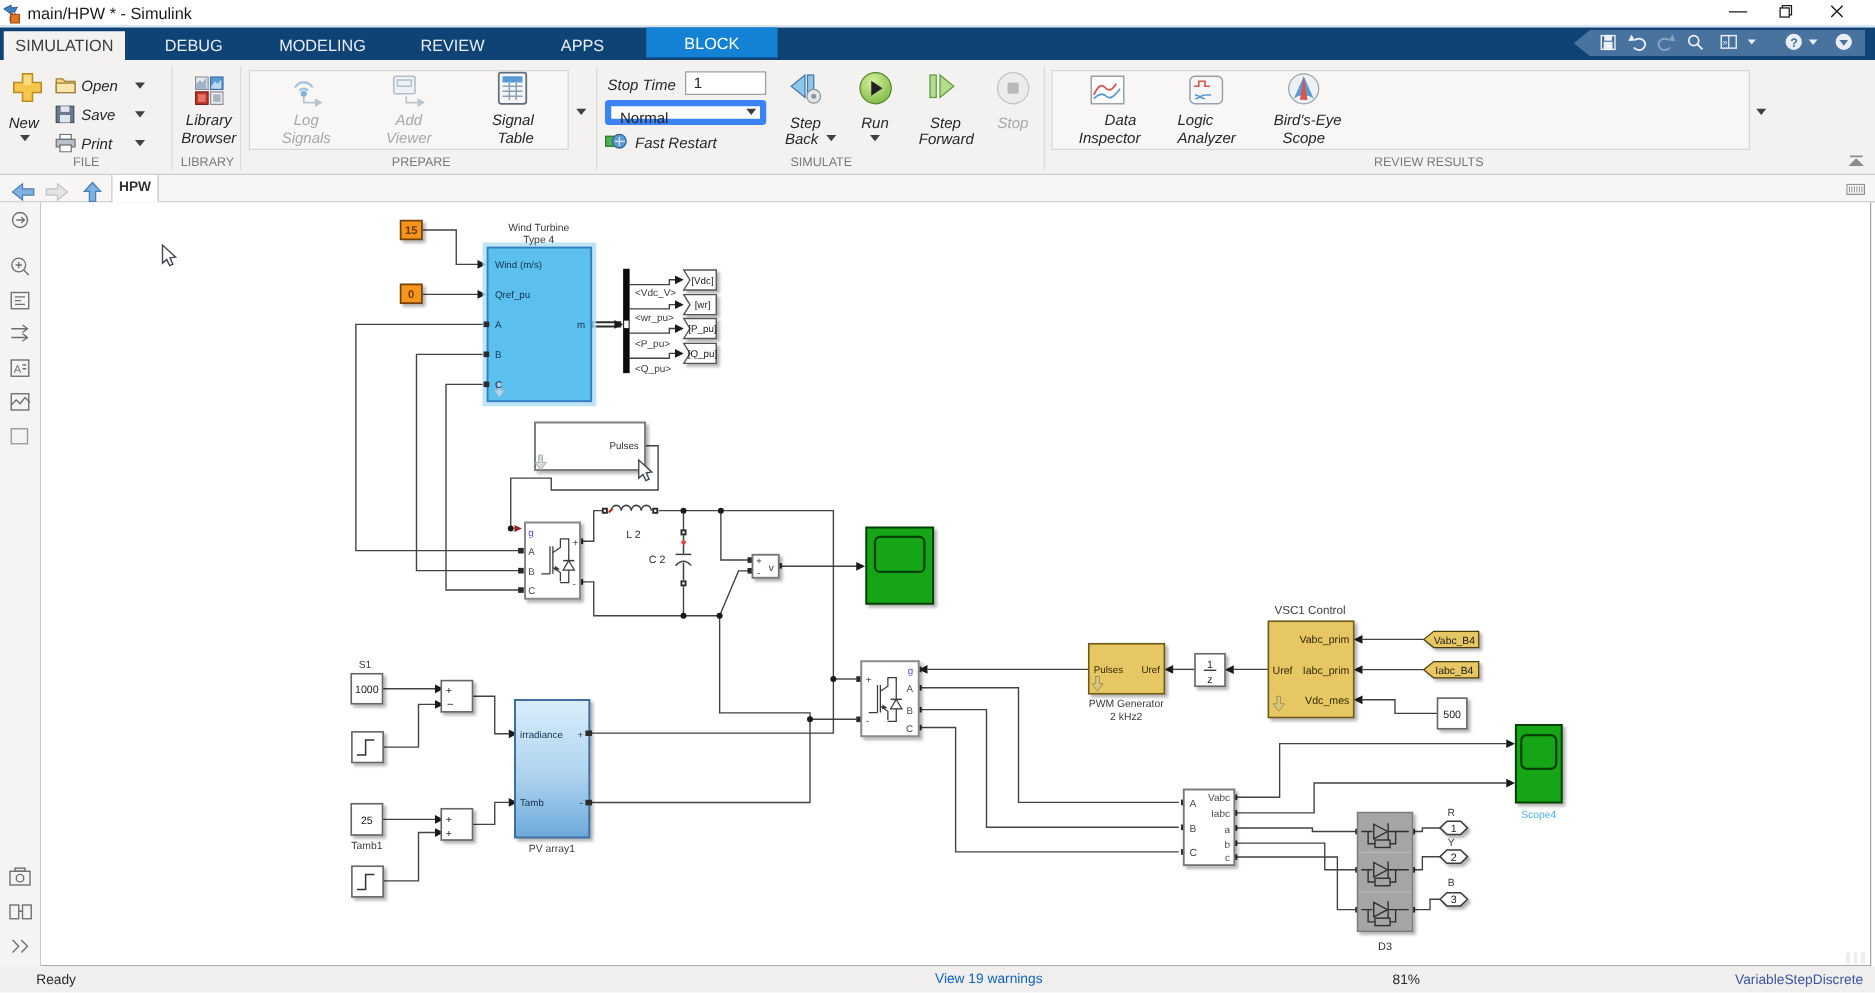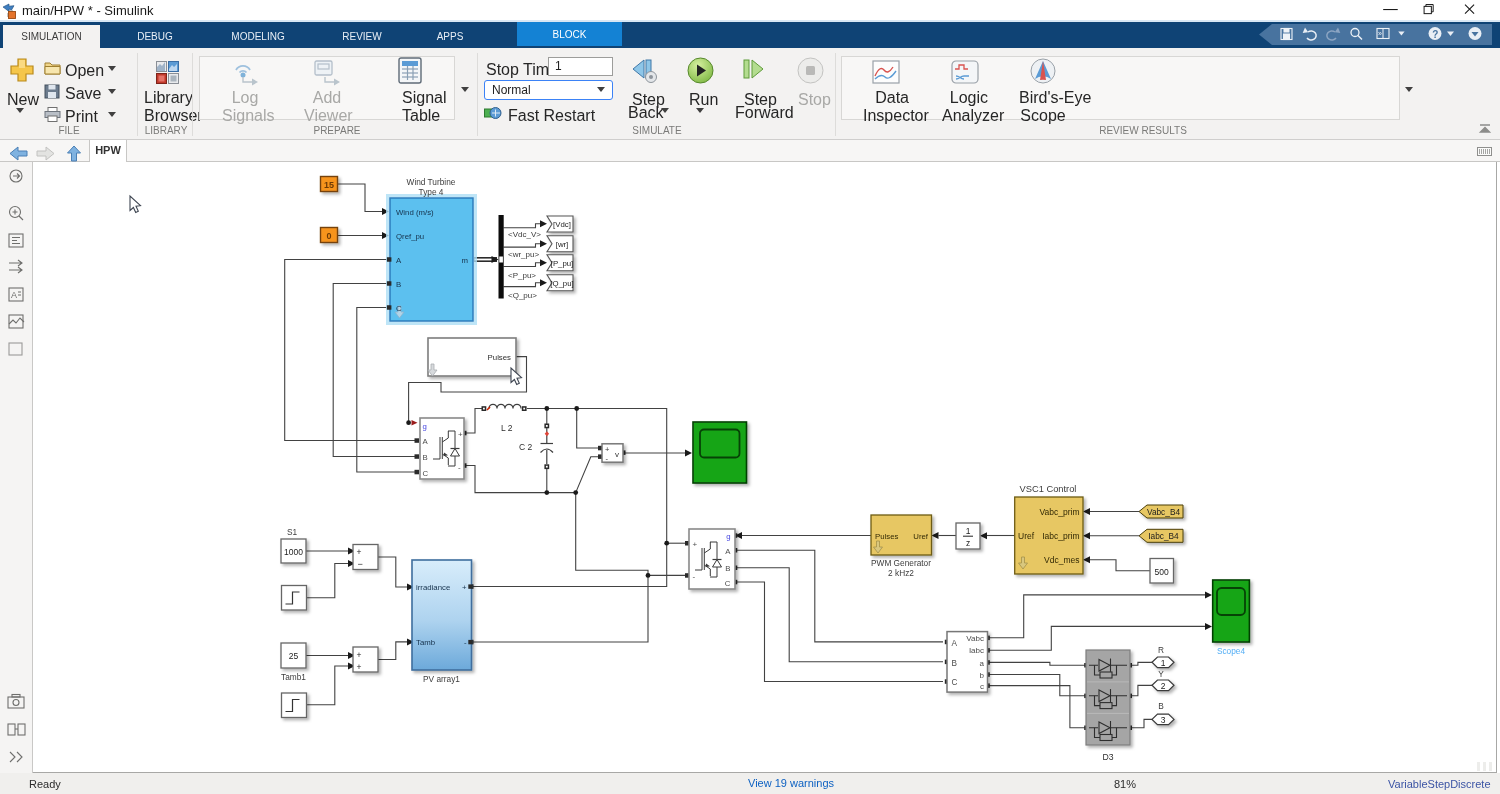--- a/index.html
+++ b/index.html
@@ -5,31 +5,31 @@
 * { margin:0; padding:0; box-sizing:border-box; }
 html,body { width:1500px; height:794px; overflow:hidden; background:#fff;
   font-family:"Liberation Sans", sans-serif; }
 .abs { position:absolute; }
 
 #titlebar { position:absolute; left:0; top:0; width:1500px; height:20px; background:#ffffff; }
 #titlesep { position:absolute; left:0; top:20px; width:1500px; height:2px; background:#d9e7f4; }
 #title-text { position:absolute; left:22px; top:3px; font-size:13px; color:#1a1a1a; }
 
 #tabbar { position:absolute; left:0; top:22px; width:1500px; height:26px; background:#0f4375; }
-.tab { position:absolute; top:3px; height:23px; line-height:23px; color:#e8eef5; font-size:10px; text-align:center; }
+.tab { position:absolute; top:3px; height:23px; line-height:23px; color:#e8eef5; font-size:13px; text-align:center; }
 .tab.sel { background:#f3f2f1; color:#3c3c3c; }
 .tab.block { background:#1482d4; color:#ffffff; top:0; height:24px; line-height:26px; }
 
 #qa { position:absolute; top:2px; left:1259px; width:233px; height:21px; background:#48739f;
   clip-path:polygon(13px 0, 100% 0, 100% 100%, 13px 100%, 0 50%); }
 
 #ribbon { position:absolute; left:0; top:48px; width:1500px; height:92px; background:#f3f2f1; border-bottom:1px solid #cfcecd; }
 .seclabel { position:absolute; top:77px; font-size:10px; color:#7a7a78; width:200px; text-align:center; }
 .vsep { position:absolute; top:5px; height:83px; width:1px; background:#dddcda; }
-.rlabel { position:absolute; font-size:16px; color:#262626; white-space:nowrap; }
+.rlabel { position:absolute; font-size:12px; color:#262626; white-space:nowrap;font-style:italic; }
 .rlabel.dis { color:#a8a8a6;text-align:center; }
 .caret { position:absolute; width:0; height:0; border-left:4px solid transparent; border-right:4px solid transparent; border-top:5px solid #404040; }
 .gallery { position:absolute; top:8px; height:64px; background:#f8f7f6; border:1px solid #d8d7d5; }
 
 #navbar { position:absolute; left:0; top:140px; width:1500px; height:22px; background:#f7f6f5; border-bottom:1px solid #c8c7c5; }
 #hpwtab { position:absolute; left:89px; top:0px; width:38px; height:22px; background:#ffffff; border-left:1px solid #c8c7c5; border-right:1px solid #c8c7c5; text-align:center; font-size:11px; font-weight:bold; color:#333; line-height:21px; }
 
 #palette { position:absolute; left:0; top:162px; width:33px; height:611px; background:#f5f4f3; border-right:1px solid #c9c8c6; }
 
 #canvas { position:absolute; left:33px; top:162px; width:1464px; height:611px; background:#ffffff; border-right:1px solid #a8a8a6; border-bottom:1px solid #a8a8a6; }
@@ -54,21 +54,21 @@
     <path d="M55,7 v-2 h8 v8 h-2" fill="none" stroke="#1a1a1a" stroke-width="1.1"></path>
     <path d="M98,5 l10,10 M108,5 l-10,10" stroke="#1a1a1a" stroke-width="1.2"></path>
   </svg>
 </div>
 
 <div id="tabbar">
   <div class="tab sel" style="left:3px;width:97px;">SIMULATION</div>
   <div class="tab" style="left:107px;width:96px;">DEBUG</div>
   <div class="tab" style="left:210px;width:96px;">MODELING</div>
   <div class="tab" style="left:314px;width:96px;">REVIEW</div>
-  <div class="tab" style="left:402px;width:96px;">APPS</div>
+  <div class="tab" style="left:418px;width:96px;">APPS</div>
   <div class="tab block" style="left:517px;width:105px;">BLOCK</div>
   <div id="qa"></div>
   <svg class="abs" style="left:1259px;top:1px" width="233px" height="22" viewBox="0 0 233 22">
 
     <g stroke="#eef2f7" stroke-width="1.1" fill="none">
       <rect x="22" y="5.5" width="11" height="11"></rect>
       <rect x="24.5" y="11" width="6" height="5.5" fill="#eef2f7"></rect>
       <rect x="25" y="5.5" width="5" height="3.5" fill="#eef2f7"></rect>
     </g>
 
@@ -162,28 +162,28 @@
     <rect x="1" y="1" width="22" height="25" rx="2" fill="#f4f6f8" stroke="#5f6b77" stroke-width="1.4"></rect>
     <rect x="4" y="4" width="16" height="5" fill="#5b9bd5"></rect>
     <g stroke="#8aa0b5" stroke-width="1.2">
       <line x1="4" y1="12" x2="20" y2="12"></line>
         <line x1="4" y1="16" x2="20" y2="16"></line>
       <line x1="4" y1="20" x2="20" y2="20"></line>
       <line x1="9.5" y1="9" x2="9.5" y2="23"></line>
         <line x1="15" y1="9" x2="15" y2="23"></line>
     </g>
   </svg>
-  <div class="rlabel" style="left:402px;top:41px;width:46px;text-align:left;">Signal<br>Table</div>
+  <div class="rlabel" style="left:381px;top:41px;width:46px;text-align:right;">Signal<br>Table</div>
   <div class="caret" style="left:461px;top:39px;"></div>
   <div class="seclabel" style="left:237px;">PREPARE</div>
   <div class="vsep" style="left:477px;"></div>
 
   <div class="rlabel" style="left:486px;top:13px;">Stop Time</div>
   <div class="abs" style="left:548px;top:9px;width:65px;height:19px;background:#fff;border:1px solid #9d9d9b;font-size:12px;color:#222;padding:1px 0 0 6px;">1</div>
-  <div class="abs" style="left:484px;top:32px;width:129px;height:20px;background:#fff;border:1px solid #3b82f6;border-radius:3px;font-size:12px;color:#222;padding:2px 0 0 7px;">Normal</div>
+  <div class="abs" style="left:484px;top:32px;width:129px;height:20px;background:#fff;border:5px solid #3b82f6;border-radius:3px;font-size:12px;color:#222;padding:2px 0 0 7px;">Normal</div>
   <div class="caret" style="left:597px;top:39px;"></div>
   <svg class="abs" style="left:484px;top:58px" width="19" height="14" viewBox="0 0 19 14">
     <rect x="0.5" y="3" width="7" height="8" fill="#4caf50" stroke="#2c7a2f"></rect>
     <circle cx="11.5" cy="7" r="5.5" fill="#5b9bd5" stroke="#31618f"></circle>
     <path d="M8,7 h8 M11.5,3.5 v7" stroke="#dce9f5" stroke-width="1"></path>
   </svg>
   <div class="rlabel" style="left:508px;top:59px;text-align:center;">Fast Restart</div>
   <div class="seclabel" style="left:557px;">SIMULATE</div>
 
   <svg class="abs" style="left:630px;top:10px" width="32" height="26" viewBox="0 0 32 26">
@@ -228,21 +228,21 @@
     <rect x="1" y="1" width="26" height="22" fill="#fdfdfd" stroke="#9aa1a8" stroke-width="1.2"></rect>
     <path d="M3,16 q5,-11 9,-6 t9,-3" stroke="#d9534f" stroke-width="1.4" fill="none"></path>
     <path d="M3,19 q6,-6 10,-2 t11,-6" stroke="#5b9bd5" stroke-width="1.4" fill="none"></path>
   </svg>
   <div class="rlabel" style="left:863px;top:41px;width:46px;text-align:right;">Data<br>Inspector</div>
   <svg class="abs" style="left:951px;top:12px" width="28" height="24" viewBox="0 0 28 24">
     <rect x="1" y="1" width="26" height="22" rx="4" fill="#f4f6f8" stroke="#9aa1a8" stroke-width="1.2"></rect>
     <path d="M4,9 h4 v-4 h5 v4 h4" stroke="#d9534f" stroke-width="1.3" fill="none"></path>
     <path d="M5,16 c4,0 4,3 8,3 m-8,0 c4,0 4,-3 8,-3 h5" stroke="#5b9bd5" stroke-width="1.3" fill="none"></path>
   </svg>
-  <div class="rlabel" style="left:942px;top:41px;width:46px;text-align:right;">Logic<br>Analyzer</div>
+  <div class="rlabel" style="left:942px;top:41px;width:46px;text-align:left;">Logic<br>Analyzer</div>
   <svg class="abs" style="left:1030px;top:10px" width="26" height="26" viewBox="0 0 26 26">
     <circle cx="13" cy="13" r="12" fill="#eef1f4" stroke="#9aa1a8"></circle>
     <path d="M13,3 l-8,18 a13,13 0 0 1 16,0 z" fill="#5b9bd5"></path>
     <path d="M13,3 l-3,19 a13,6 0 0 1 6,0 z" fill="#d9534f"></path>
   </svg>
   <div class="rlabel" style="left:1019px;top:41px;width:48px;text-align:center;">Bird's-Eye<br>Scope</div>
   <div class="caret" style="left:1405px;top:39px;"></div>
   <div class="seclabel" style="left:1043px;">REVIEW RESULTS</div>
   <svg class="abs" style="left:1478px;top:76px" width="14" height="10" viewBox="0 0 14 10">
     <path d="M2,1 h10 M7,3.5 l-4.5,4.5 h9 z" stroke="#8c8c8a" stroke-width="1.4" fill="#8c8c8a"></path>

